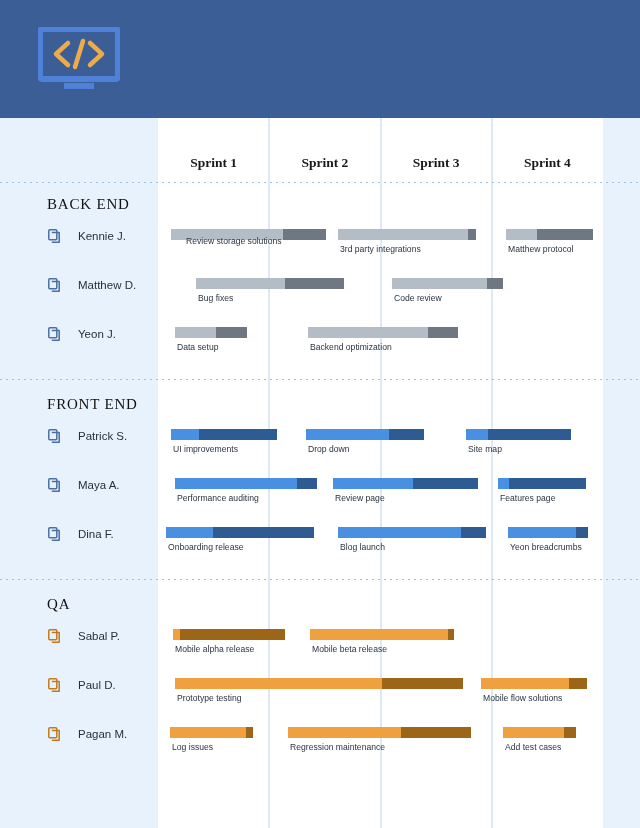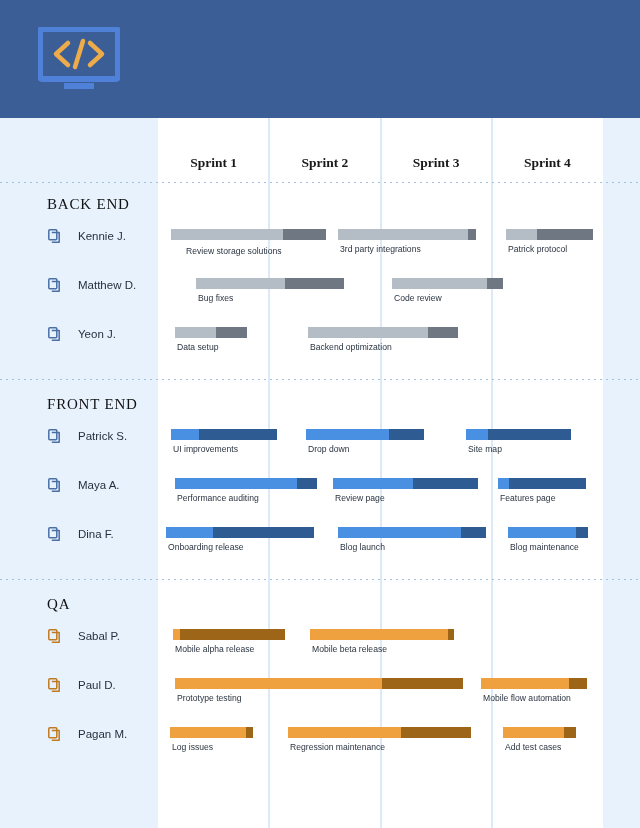--- a/index.html
+++ b/index.html
@@ -134,31 +134,31 @@
           <svg width="13" height="14" viewBox="0 0 13 14">
             <rect x="0.8" y="0.8" width="8" height="10" rx="1" fill="none" stroke="#4a6fa5" stroke-width="1.5"></rect>
             <path d="M3.8 3.6 h7.4 v9.6 h-7.4" fill="none" stroke="#4a6fa5" stroke-width="1.5" stroke-linejoin="round"></path>
           </svg>
           <span class="person-name">Kennie J.</span>
         </div>
         <div class="bar" style="left: 171px; top: 111px; width: 155px;">
           <div class="seg" style="width: 72%; background: rgb(180, 188, 198);"></div>
           <div class="seg" style="width: 28%; background: rgb(110, 119, 130);"></div>
         </div>
-        <div class="bar-label" style="left: 173px; top: 128px; padding-left: 13px;">Review storage solutions</div>
+        <div class="bar-label" style="left: 173px; top: 118px; padding-left: 13px;">Review storage solutions</div>
         <div class="bar" style="left: 338px; top: 111px; width: 138px;">
           <div class="seg" style="width: 94%; background: rgb(180, 188, 198);"></div>
           <div class="seg" style="width: 6%; background: rgb(110, 119, 130);"></div>
         </div>
         <div class="bar-label" style="left: 340px; top: 126px;">3rd party integrations</div>
         <div class="bar" style="left: 506px; top: 111px; width: 87px;">
           <div class="seg" style="width: 36%; background: rgb(180, 188, 198);"></div>
           <div class="seg" style="width: 64%; background: rgb(110, 119, 130);"></div>
         </div>
-        <div class="bar-label" style="left: 508px; top: 126px;">Patrick protocol</div>
+        <div class="bar-label" style="left: 508px; top: 126px;">Matthew protocol</div>
         <div class="person" style="top: 160px;">
           <svg width="13" height="14" viewBox="0 0 13 14">
             <rect x="0.8" y="0.8" width="8" height="10" rx="1" fill="none" stroke="#4a6fa5" stroke-width="1.5"></rect>
             <path d="M3.8 3.6 h7.4 v9.6 h-7.4" fill="none" stroke="#4a6fa5" stroke-width="1.5" stroke-linejoin="round"></path>
           </svg>
           <span class="person-name">Matthew D.</span>
         </div>
         <div class="bar" style="left: 196px; top: 160px; width: 148px;">
           <div class="seg" style="width: 60%; background: rgb(180, 188, 198);"></div>
           <div class="seg" style="width: 40%; background: rgb(110, 119, 130);"></div>
@@ -245,21 +245,21 @@
         <div class="bar-label" style="left: 168px; top: 424px;">Onboarding release</div>
         <div class="bar" style="left: 338px; top: 409px; width: 148px;">
           <div class="seg" style="width: 83%; background: rgb(74, 144, 226);"></div>
           <div class="seg" style="width: 17%; background: rgb(47, 91, 147);"></div>
         </div>
         <div class="bar-label" style="left: 340px; top: 424px;">Blog launch</div>
         <div class="bar" style="left: 508px; top: 409px; width: 80px;">
           <div class="seg" style="width: 85%; background: rgb(74, 144, 226);"></div>
           <div class="seg" style="width: 15%; background: rgb(47, 91, 147);"></div>
         </div>
-        <div class="bar-label" style="left: 510px; top: 424px;">Blog maintenance</div>
+        <div class="bar-label" style="left: 510px; top: 424px;">Yeon breadcrumbs</div>
         <div class="section-title" style="top: 478px;">QA</div>
         <div class="person" style="top: 511px;">
           <svg width="13" height="14" viewBox="0 0 13 14">
             <rect x="0.8" y="0.8" width="8" height="10" rx="1" fill="none" stroke="#c07a21" stroke-width="1.5"></rect>
             <path d="M3.8 3.6 h7.4 v9.6 h-7.4" fill="none" stroke="#c07a21" stroke-width="1.5" stroke-linejoin="round"></path>
           </svg>
           <span class="person-name">Sabal P.</span>
         </div>
         <div class="bar" style="left: 173px; top: 511px; width: 112px;">
           <div class="seg" style="width: 6%; background: rgb(240, 161, 63);"></div>
@@ -280,21 +280,21 @@
         </div>
         <div class="bar" style="left: 175px; top: 560px; width: 288px;">
           <div class="seg" style="width: 72%; background: rgb(240, 161, 63);"></div>
           <div class="seg" style="width: 28%; background: rgb(156, 101, 24);"></div>
         </div>
         <div class="bar-label" style="left: 177px; top: 575px;">Prototype testing</div>
         <div class="bar" style="left: 481px; top: 560px; width: 106px;">
           <div class="seg" style="width: 83%; background: rgb(240, 161, 63);"></div>
           <div class="seg" style="width: 17%; background: rgb(156, 101, 24);"></div>
         </div>
-        <div class="bar-label" style="left: 483px; top: 575px;">Mobile flow automation</div>
+        <div class="bar-label" style="left: 483px; top: 575px;">Mobile flow solutions</div>
         <div class="person" style="top: 609px;">
           <svg width="13" height="14" viewBox="0 0 13 14">
             <rect x="0.8" y="0.8" width="8" height="10" rx="1" fill="none" stroke="#c07a21" stroke-width="1.5"></rect>
             <path d="M3.8 3.6 h7.4 v9.6 h-7.4" fill="none" stroke="#c07a21" stroke-width="1.5" stroke-linejoin="round"></path>
           </svg>
           <span class="person-name">Pagan M.</span>
         </div>
         <div class="bar" style="left: 170px; top: 609px; width: 83px;">
           <div class="seg" style="width: 91%; background: rgb(240, 161, 63);"></div>
           <div class="seg" style="width: 9%; background: rgb(156, 101, 24);"></div>

